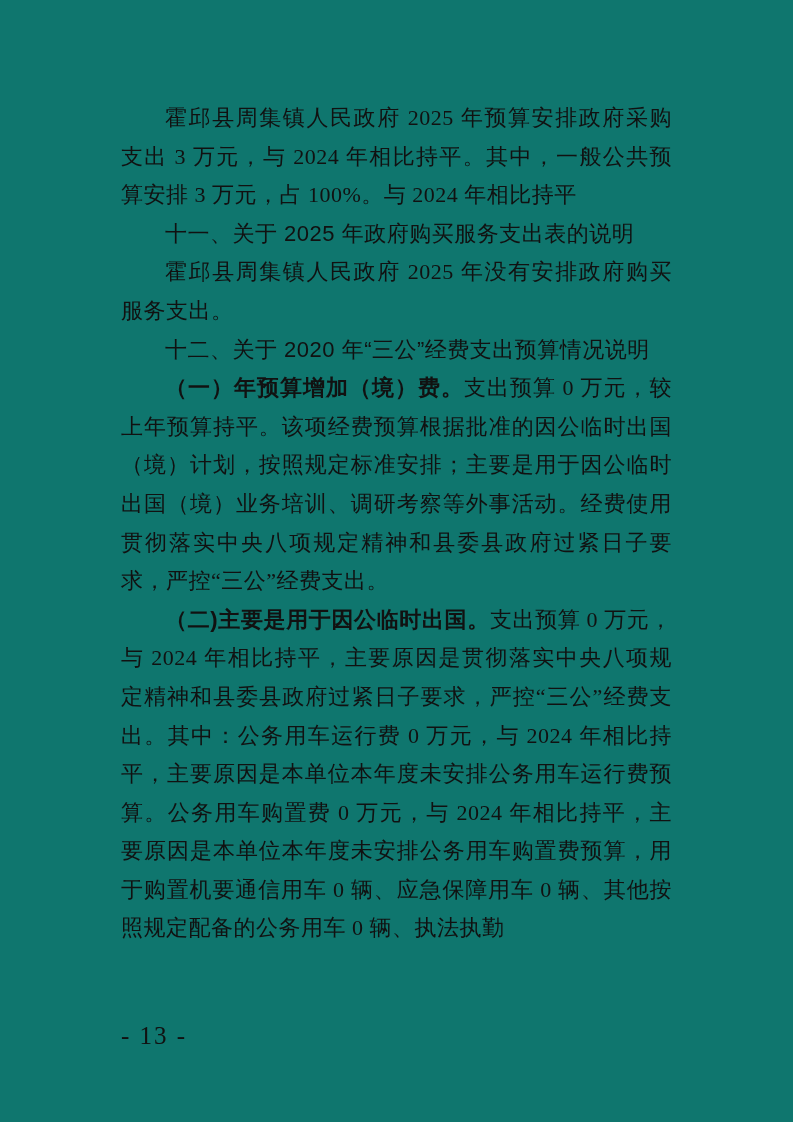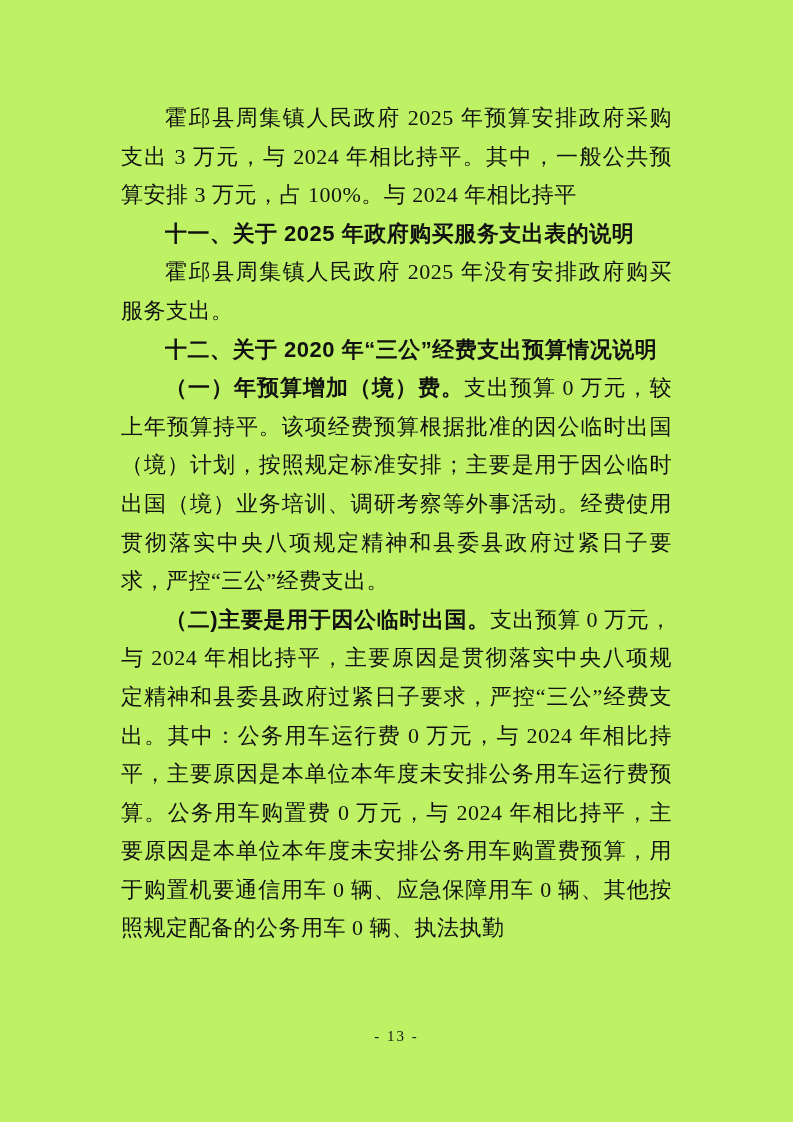--- a/index.html
+++ b/index.html
@@ -4,21 +4,21 @@
 <style>
   html, body {
     margin: 0;
     padding: 0;
     background: #ffffff;
   }
   .page {
     position: relative;
     width: 793px;
     height: 1122px;
-    background: #bef264;
+    background: #0f766e;
     overflow: hidden;
     color: #111111;
   }
   .doc-content {
     position: absolute;
     left: 121px;
     top: 99px;
     width: 551px;
   }
   .doc-content p {
@@ -27,36 +27,36 @@
     font-size: 22px;
     line-height: 38.6px;
     text-align: justify;
     text-justify: inter-ideograph;
     text-indent: 2em;
     color: #111111;
     letter-spacing: 0.5px;
   }
   .doc-content p.heading {
     font-family: "Liberation Sans", "DejaVu Sans", sans-serif;
-    font-weight: 700;
+    font-weight: 400;
     text-align: left;
     letter-spacing: 0.5px;
   }
   .doc-content p .lead {
     font-family: "Liberation Sans", "DejaVu Sans", sans-serif;
     font-weight: 700;
   }
   .page-footer {
     position: absolute;
     left: 121px;
     top: 1024px;
     width: 551px;
-    text-align: center;
+    text-align: left;
     font-family: "Liberation Serif", "DejaVu Serif", serif;
-    font-size: 15px;
+    font-size: 25px;
     line-height: 24px;
     color: #111111;
     letter-spacing: 2px;
   }
 </style>
 </head>
 <body>
 
 <div class="page">
 

